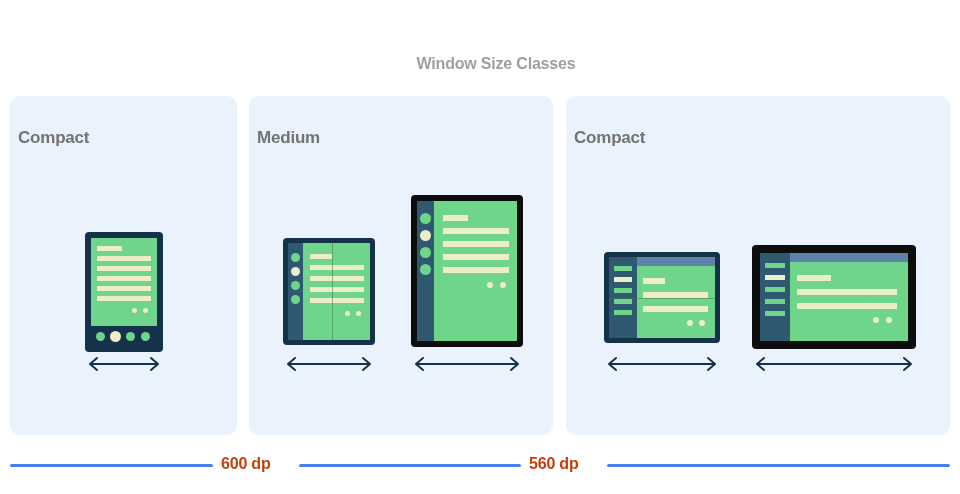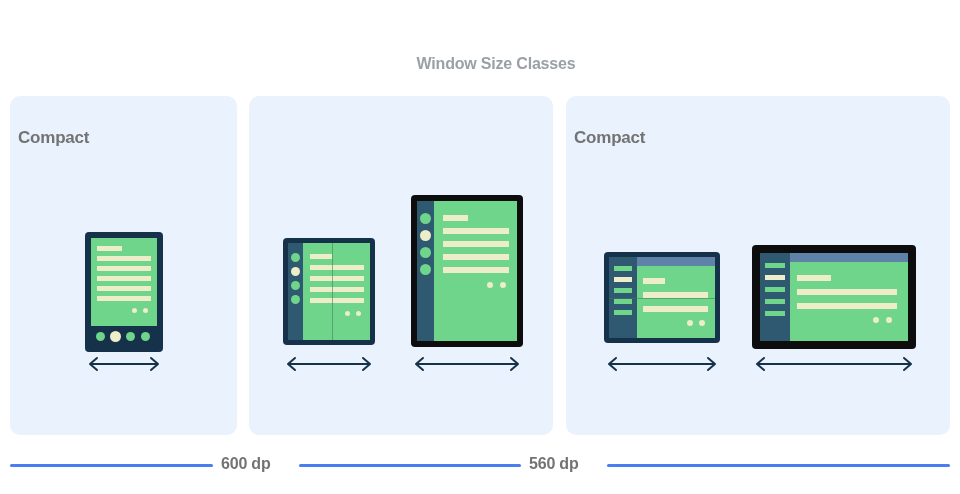--- a/index.html
+++ b/index.html
@@ -52,21 +52,21 @@
 
   
   .arrow { position: absolute; height: 18px; }
   .arrow svg { display: block; }
 
   
   .measure-row { position: absolute; left: 0; top: 455px; width: 960px; height: 22px; }
   .mline { position: absolute; height: 3px; background: #4a7ef0; border-radius: 2px; top: 9px; }
   .mlabel {
     position: absolute; top: 0; font-size: 16px; font-weight: bold;
-    color: #737373; letter-spacing: -0.2px; white-space: nowrap;
+    color: #c2410c; letter-spacing: -0.2px; white-space: nowrap;
   }
 </style>
 </head>
 <body>
 
 <div class="stage">
 
   <div class="subtitle">Window Size Classes</div>
 
   <div class="panel panel-compact">
@@ -95,20 +95,21 @@
     <div class="arrow" style="left:75px; top:259px; width:78px;">
       <svg width="78" height="18" viewBox="0 0 78 18">
         <line x1="6" y1="9" x2="72" y2="9" stroke="#16324A" stroke-width="2"></line>
         <polyline points="12,3 5,9 12,15" fill="none" stroke="#16324A" stroke-width="2" stroke-linecap="round" stroke-linejoin="round"></polyline>
         <polyline points="66,3 73,9 66,15" fill="none" stroke="#16324A" stroke-width="2" stroke-linecap="round" stroke-linejoin="round"></polyline>
       </svg>
     </div>
   </div>
 
   <div class="panel panel-medium">
+    <div class="panel-title">Medium</div>
 
     <div class="device" style="left:34px; top:142px; width:92px; height:107px;">
       <div class="frame" style="background:#16324A;"></div>
       <div class="screen" style="left:5px; top:5px; width:82px; height:97px;">
         <div class="rail" style="left:0; top:0; width:15px; height:97px;">
           <div class="gdot" style="left:3px; top:10px; width:9px; height:9px;"></div>
           <div class="dot" style="left:3px; top:24px; width:9px; height:9px;"></div>
           <div class="gdot" style="left:3px; top:38px; width:9px; height:9px;"></div>
           <div class="gdot" style="left:3px; top:52px; width:9px; height:9px;"></div>
         </div>

